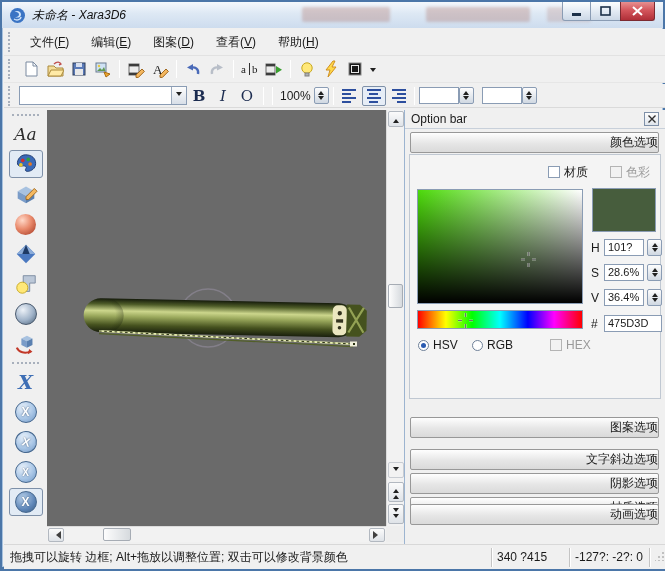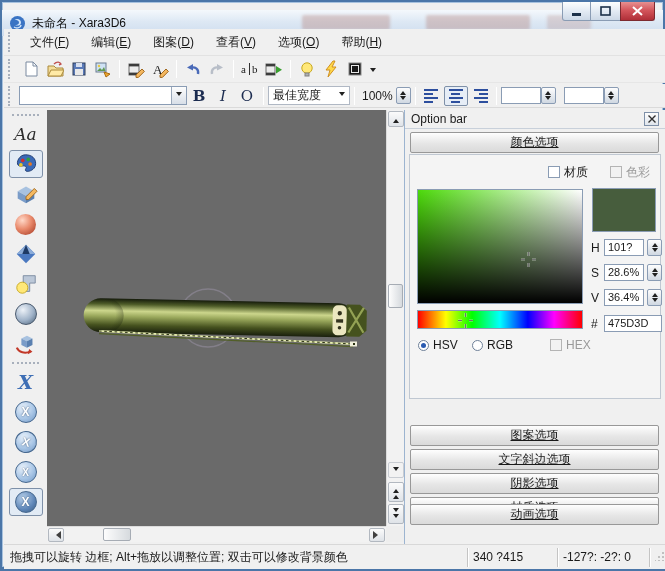--- a/index.html
+++ b/index.html
@@ -2,22 +2,22 @@
 <html><head>
 <meta charset="utf-8">
 <style>
   * { margin:0; padding:0; box-sizing:border-box; }
   html,body { width:665px; height:571px; overflow:hidden;
     font-family:"Liberation Sans","DejaVu Sans",sans-serif; font-size:12px; color:#1a1a1a; }
   .window { position:absolute; inset:0; width:665px; height:571px;
     border:2px solid #4b76a8; border-bottom:4px solid #4b76a8; background:#f0f0f0;
     box-shadow: inset 0 0 0 1px #a8c2de; }
   
-  .titlebar { position:absolute; left:0; top:8px; width:661px; height:26px;
-    background:linear-gradient(#f4f8fc,#dde8f4 45%,#cddcee); display:flex; align-items:center; }
+  .titlebar { position:absolute; left:0; top:0; width:661px; height:26px;
+    background:linear-gradient(#f4f8fc,#dde8f4 45%,#cddcee); display:flex; align-items:center;font-style:italic; }
   .title-icon { width:17px; height:17px; margin:0 6px 0 7px; }
   .title-text { font-size:12px; color:#111; }
   .watermark { position:absolute; top:5px; height:15px; background:rgba(165,95,80,.28); filter:blur(1.5px); border-radius:2px; }
   .capbtns { position:absolute; right:8px; top:0; display:flex; }
   .capbtn { width:29px; height:19px; border:1px solid #8a9cb4; border-top:none;
     background:linear-gradient(#fdfefe,#e6edf5 45%,#ccd8e6); display:flex; align-items:center; justify-content:center; }
   .capbtn.min { border-radius:0 0 0 3px; }
   .capbtn.max { border-left:none; border-right:none; }
   .capbtn.close { width:35px; border-radius:0 0 3px 0;
     background:linear-gradient(#e89090,#d4565c 45%,#b02f38); border-color:#7c2a30; }
@@ -73,40 +73,40 @@
   .sthumb { position:absolute; left:1px; width:15px; background:linear-gradient(90deg,#fdfdfd,#d6dade); border:1px solid #a6acb4; border-radius:2px; }
   .hscroll { position:absolute; left:45px; top:524px; width:339px; height:16px; background:#f2f2f2; border-top:1px solid #dcdcdc; display:flex; align-items:center; }
   .corner { position:absolute; left:384px; top:524px; width:18px; height:16px; background:#eeeeee; }
   
   .panel { position:absolute; left:402px; top:108px; width:261px; height:434px; background:#f0f0f0; border-left:1px solid #9cb4d0; }
   .panel-title { height:19px; display:flex; align-items:center; padding:0 6px; border-bottom:1px solid #c8d0da; }
   .panel-title .txt { flex:1; }
   .pclose { width:15px; height:14px; border:1px solid #7e90a8; background:linear-gradient(#fdfdfd,#dfe5ec);
     display:flex; align-items:center; justify-content:center; font-size:10px; }
   .pbtn { position:absolute; left:5px; width:249px; height:21px; background:linear-gradient(#fefefe,#e6e6e6 55%,#dadada);
-    border:1px solid #989898; border-radius:2px; text-align:center; line-height:19px; font-size:12px;text-decoration:underline; }
+    border:1px solid #989898; border-radius:2px; text-align:right; line-height:19px; font-size:12px; }
   .inner { position:absolute; left:4px; top:44px; width:252px; height:245px; background:#f4f4f4; border:1px solid #c0c8d2; }
   .chk { width:12px; height:12px; border:1px solid #8a9cb4; background:#fff; display:inline-block; vertical-align:-2px; margin-right:4px; }
   .chk.dis { border-color:#b4b4b4; background:#f2f2f2; }
   .dim { color:#9a9a9a; }
   .svsq { position:absolute; left:7px; top:34px; width:166px; height:115px; border:1px solid #8a9cb4;
     background:linear-gradient(to bottom, rgba(0,0,0,0), #000), linear-gradient(to right, hsl(101,90%,45%), #fff); }
   .huebar { position:absolute; left:7px; top:155px; width:166px; height:19px; border:1px solid #8a9cb4;
     background:linear-gradient(to right,#f00,#ff0 17%,#0f0 33%,#0ff 50%,#00f 67%,#f0f 83%,#f00); }
   .swatch { position:absolute; left:182px; top:33px; width:64px; height:44px; border:1px solid #8a9cb4; background:#475D3D; }
   .prow { position:absolute; left:181px; display:flex; align-items:center; gap:3px; }
   .prow .lbl { width:10px; font-size:12px; }
   .prow .field { width:40px; font-size:11px; }
   .radio { width:11px; height:11px; border-radius:50%; border:1px solid #6e8098; background:#fff; display:inline-block; vertical-align:-2px; margin-right:4px; position:relative; }
   .radio.on::after { content:""; position:absolute; inset:2px; border-radius:50%; background:#2a5ab0; }
   .cross { position:absolute; width:15px; height:15px; }
   
   .statusbar { position:absolute; left:2px; top:542px; width:661px; height:25px; background:#f0f0f0;
     border-top:1px solid #d8d8d8; display:flex; align-items:center; }
-  .scell { border-left:1px solid #c4c4c4; box-shadow:1px 0 0 #fff inset; height:19px; line-height:19px; padding:0 5px;margin-left:12px; }
+  .scell { border-left:1px solid #c4c4c4; box-shadow:1px 0 0 #fff inset; height:19px; line-height:19px; padding:0 5px; }
   .hintcell { flex:1; padding-left:6px; }
   .gripcell { width:16px; height:19px; }
 </style>
 </head>
 <body>
 
 <div class="window">
 
   <div class="titlebar">
     <svg class="title-icon" viewBox="0 0 17 17">
@@ -136,21 +136,20 @@
         </svg>
     </div>
   </div>
 
   <div class="menubar">
     <div class="grip-v"></div>
     <span class="menu-item"><span>文件(</span><u>F</u><span>)</span></span>
     <span class="menu-item"><span>编辑(</span><u>E</u><span>)</span></span>
     <span class="menu-item"><span>图案(</span><u>D</u><span>)</span></span>
     <span class="menu-item"><span>查看(</span><u>V</u><span>)</span></span>
-    <span class="menu-item"><span>选项(</span><u>O</u><span>)</span></span>
     <span class="menu-item"><span>帮助(</span><u>H</u><span>)</span></span>
   </div>
 
   <div class="toolbar tb1">
     <div class="grip-v"></div>
     <div class="tbtn">
       <svg width="18" height="18">
           <path d="M4 2h7l4 4v10H4z" fill="#fff" stroke="#7a8aa0"></path>
           <path d="M11 2v4h4" fill="none" stroke="#7a8aa0"></path>
         </svg>
@@ -255,26 +254,20 @@
     <div class="tbtn">
         <span class="bio" style="font-weight:bold">B</span>
       </div>
     <div class="tbtn">
         <span class="bio" style="font-style:italic">I</span>
       </div>
     <div class="tbtn">
         <span class="bio">O</span>
       </div>
     <div class="sep"></div>
-    <div class="combo" style="width:82px;border-color:#b0b8c4">
-      <span class="val">最佳宽度</span>
-      <span class="drop" style="border:none;background:none">
-          <span class="tri-d" style="margin-top:0"></span>
-        </span>
-    </div>
     <div class="sep"></div>
     <span style="padding:0 3px">100%</span>
     <span class="spin">
         <span class="tri-u"></span>
         <span class="tri-dn"></span>
       </span>
     <div class="sep"></div>
     <div class="align-btn">
       <span class="bar" style="width:14px"></span>
         <span class="bar" style="width:9px"></span>
@@ -511,21 +504,21 @@
       </div>
 
       <label style="position:absolute;left:8px;top:183px">
         <span class="radio on"></span><span>HSV</span></label>
       <label style="position:absolute;left:62px;top:183px">
         <span class="radio"></span><span>RGB</span></label>
       <label class="dim" style="position:absolute;left:140px;top:183px">
         <span class="chk dis"></span><span>HEX</span></label>
     </div>
 
-    <div class="pbtn" style="top:315px">图案选项</div>
+    <div class="pbtn" style="top:307px">图案选项</div>
     <div class="pbtn" style="top:339px">文字斜边选项</div>
     <div class="pbtn" style="top:363px">阴影选项</div>
     <div class="pbtn" style="top:387px">材质选项</div>
     <div class="pbtn" style="top:394px">动画选项</div>
   </div>
 
   <div class="statusbar">
     <span class="hintcell">拖拽可以旋转 边框; Alt+拖放以调整位置; 双击可以修改背景颜色</span>
     <span class="scell" style="width:78px">340 ?415</span>
     <span class="scell" style="width:80px">-127?: -2?: 0</span>

